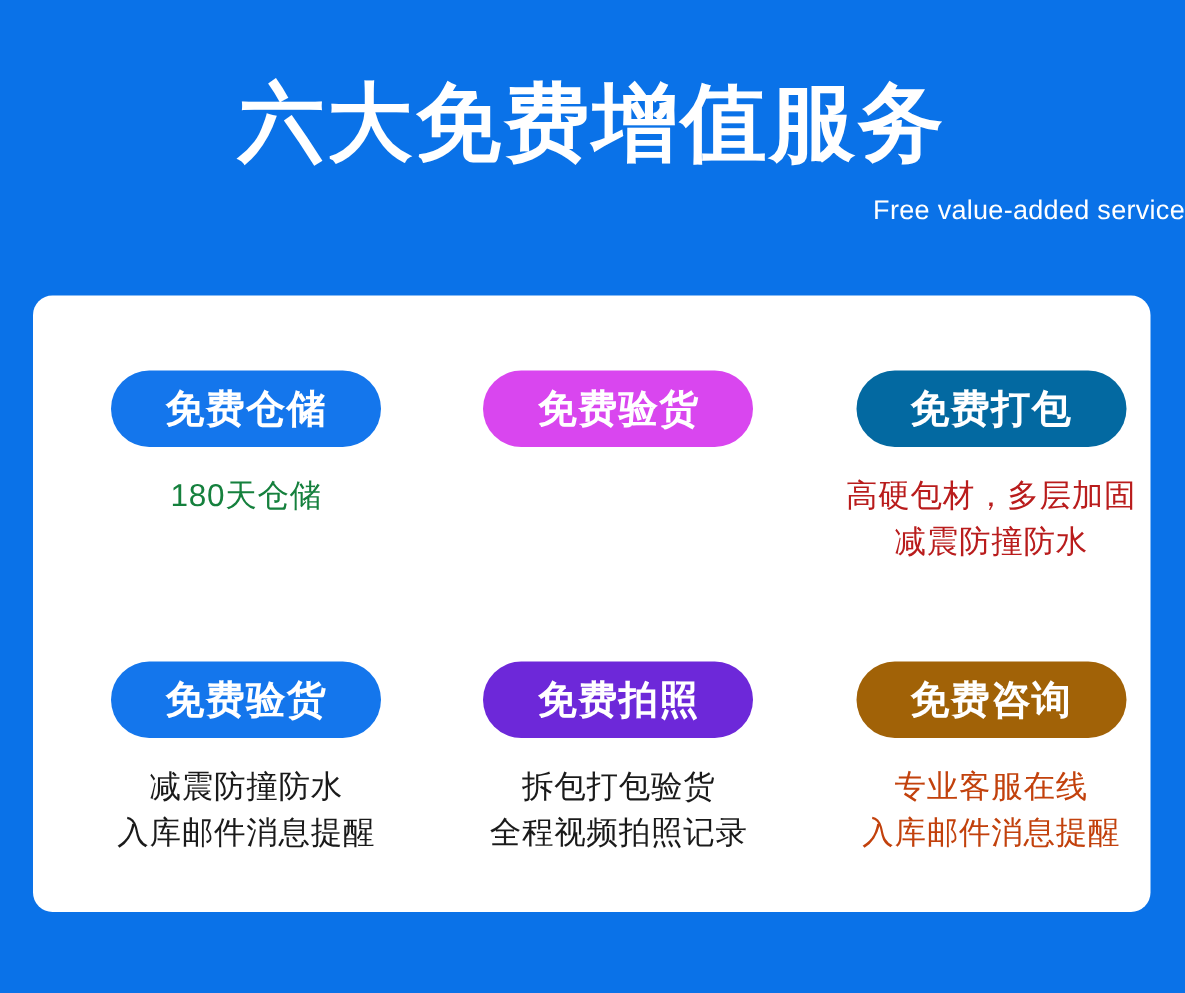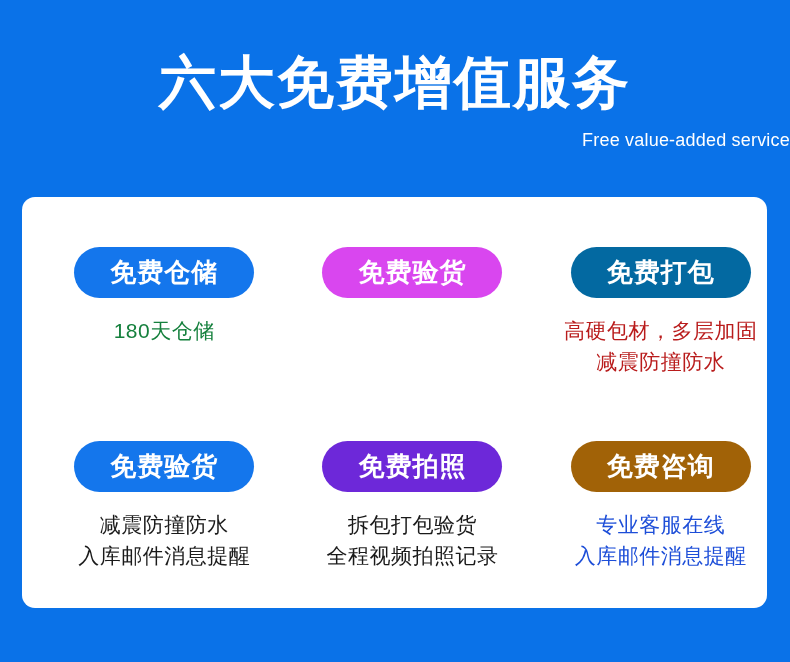--- a/index.html
+++ b/index.html
@@ -146,21 +146,21 @@
       <div class="service-item">
         <div class="service-pill" style="background: #6d28d9; color: rgb(255, 255, 255);">免费拍照</div>
         <div class="service-desc" style="color: rgb(26, 26, 26);">
           <span>拆包打包验货</span>
           <span>全程视频拍照记录</span>
         </div>
       </div>
 
       <div class="service-item">
         <div class="service-pill" style="background: #a16207; color: rgb(255, 255, 255);">免费咨询</div>
-        <div class="service-desc" style="color: #1d4ed8;">
+        <div class="service-desc" style="color: #c2410c;">
           <span>专业客服在线</span>
           <span>入库邮件消息提醒</span>
         </div>
       </div>
 
     </div>
   </div>
 
 </div>
 

